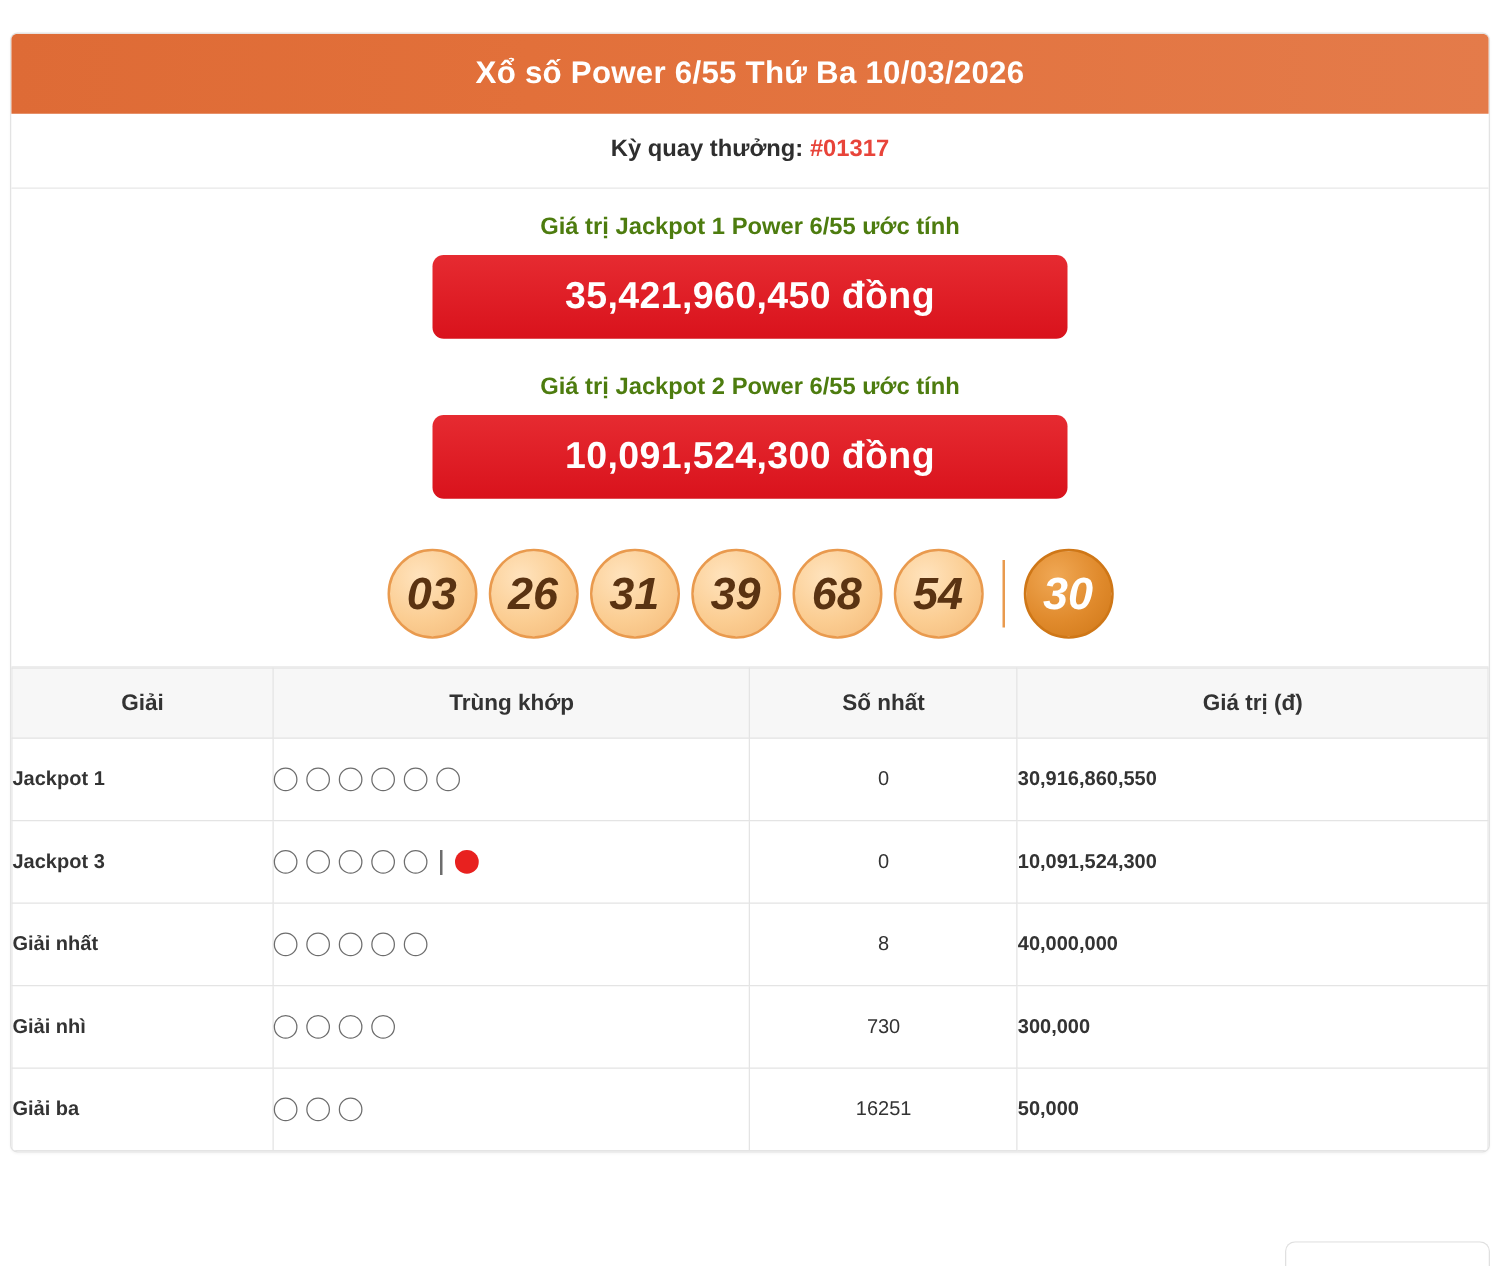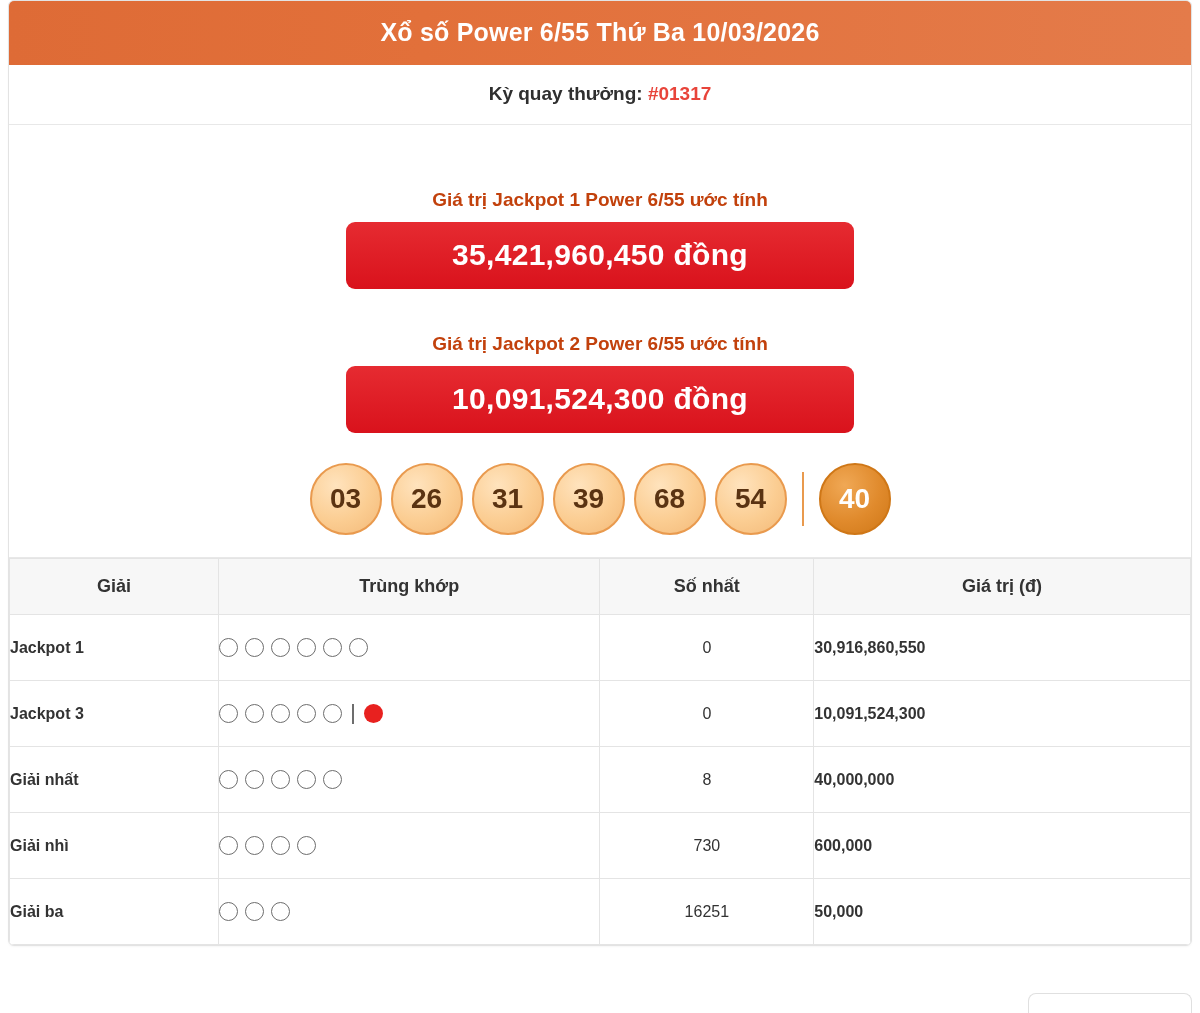--- a/index.html
+++ b/index.html
@@ -12,21 +12,21 @@
   #page {
     width: 1200px;
     height: 1013px;
     position: relative;
     background: #ffffff;
     overflow: hidden;
   }
   .card {
     position: absolute;
     left: 8px;
-    top: 0;
+    top: 26px;
     width: 1184px;
     background: #ffffff;
     border: 1px solid #e3e3e3;
     border-radius: 6px;
     overflow: hidden;
     box-shadow: 0 1px 2px rgba(0,0,0,0.04);
   }
   
   .card-header {
     background: #e2703a;
@@ -52,27 +52,26 @@
     font-weight: bold;
   }
   
   .jackpots {
     padding: 20px 0 4px 0;
   }
   .jp-label {
     text-align: center;
     font-size: 19px;
     font-weight: bold;
-    color: #c2410c;
+    color: #4d7c0f;
     margin-bottom: 11px;
-    margin-top: 44px;
   }
   .jp-value {
     width: 508px;
-    margin: 0 auto 18px auto;
+    margin: 0 auto 28px auto;
     background: #e01f28;
     background: linear-gradient(180deg, #e62b31 0%, #d9121c 100%);
     color: #ffffff;
     border-radius: 9px;
     text-align: center;
     font-size: 30px;
     font-weight: bold;
     padding: 16px 10px 17px 10px;
     letter-spacing: .3px;
   }
@@ -85,25 +84,26 @@
     padding: 8px 0 22px 0;
     border-bottom: 1px solid #e8e8e8;
   }
   .ball {
     width: 72px;
     height: 72px;
     border-radius: 50%;
     display: flex;
     align-items: center;
     justify-content: center;
-    font-size: 28px;
+    font-size: 36px;
     font-weight: bold;
     color: #5a3312;
     background: radial-gradient(circle at 35% 30%, #ffe3bd 0%, #fbcd92 55%, #f3b978 100%);
     border: 2px solid #e99a4e;
+    font-style: italic;
   }
   .ball-divider {
     width: 2px;
     height: 54px;
     background: #e99a4e;
     margin: 0 6px;
   }
   .ball.special {
     color: #ffffff;
     background: radial-gradient(circle at 35% 30%, #f0a855 0%, #e08a2c 55%, #cf7717 100%);
@@ -208,21 +208,21 @@
     </div>
 
     <div class="balls" id="balls-container">
         <div class="ball">03</div>
         <div class="ball">26</div>
         <div class="ball">31</div>
         <div class="ball">39</div>
         <div class="ball">68</div>
         <div class="ball">54</div>
         <div class="ball-divider"></div>
-        <div class="ball special">40</div>
+        <div class="ball special">30</div>
       </div>
 
     <table class="prize">
       <colgroup>
         <col class="w1">
           <col class="w2">
           <col class="w3">
           <col class="w4">
       </colgroup>
       <thead>
@@ -283,21 +283,21 @@
             <td class="c-prize">Giải nhì</td>
             <td class="c-match">
               <div class="match-row">
                 <span class="o-circle"></span>
                 <span class="o-circle"></span>
                 <span class="o-circle"></span>
                 <span class="o-circle"></span>
               </div>
             </td>
             <td class="c-count">730</td>
-            <td class="c-value">600,000</td>
+            <td class="c-value">300,000</td>
           </tr>
           <tr>
             <td class="c-prize">Giải ba</td>
             <td class="c-match">
               <div class="match-row">
                 <span class="o-circle"></span>
                 <span class="o-circle"></span>
                 <span class="o-circle"></span>
               </div>
             </td>

